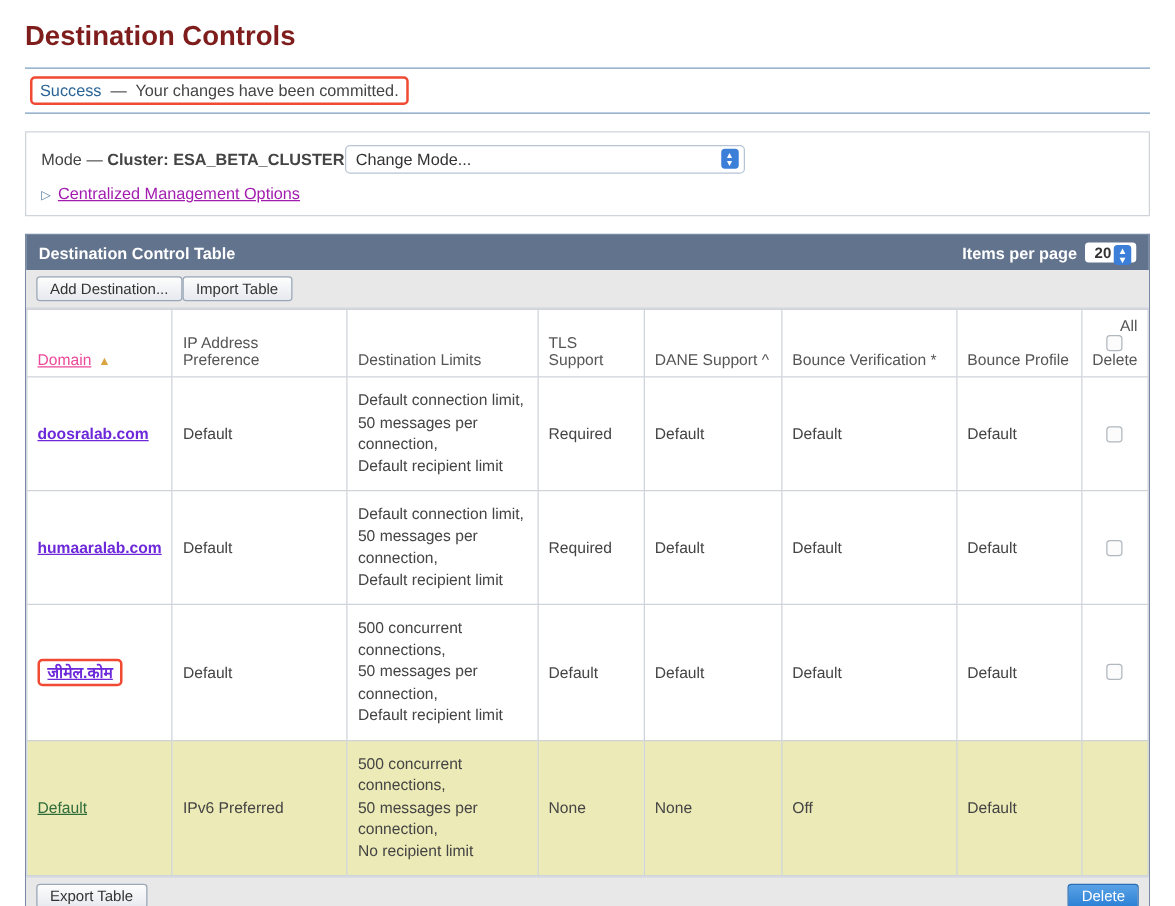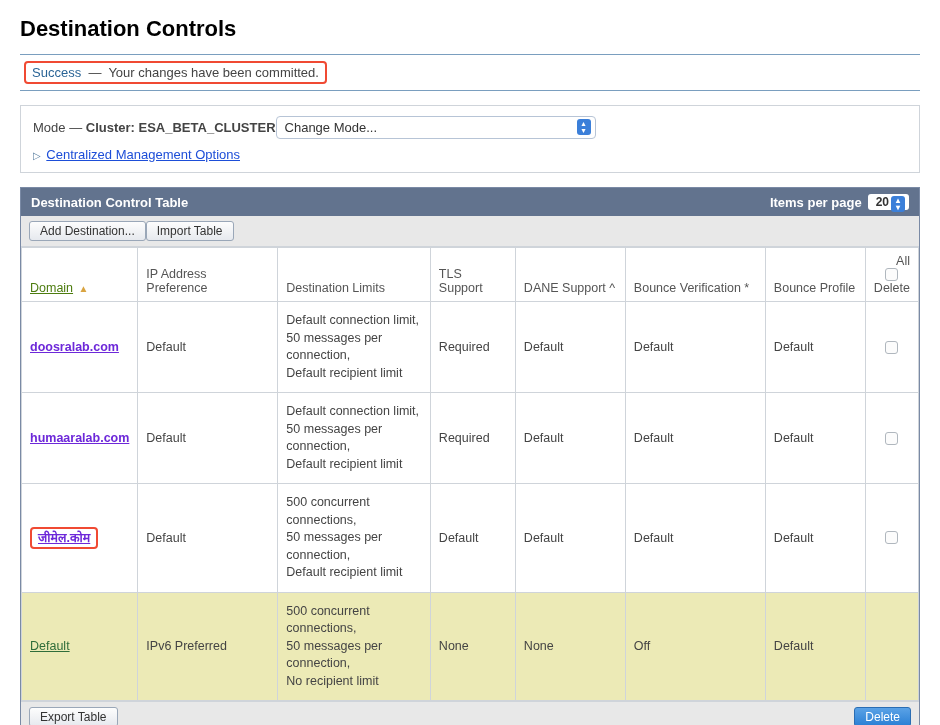--- a/index.html
+++ b/index.html
@@ -6,21 +6,21 @@
   body {
     margin: 0;
     padding: 16px 20px;
     font-family: "Helvetica Neue", Arial, sans-serif;
     font-size: 13px;
     color: #444;
     background: #fff;
   }
   h1.page-title {
     font-size: 22px;
-    color: #000000;
+    color: #7f1d1d;
     margin: 0 0 12px 0;
     font-weight: 700;
   }
   .success-bar {
     border-top: 1px solid #7a9ebf;
     border-bottom: 1px solid #7a9ebf;
     padding: 6px 4px;
     font-size: 13px;
     margin-bottom: 14px;
   }
@@ -64,21 +64,21 @@
     width: 14px; height: 16px;
     background: #3b7fd9;
     border-radius: 3px;
     display: flex;
     flex-direction: column;
     align-items: center;
     justify-content: center;
     color: #fff;
     font-size: 8px; line-height: 7px;
   }
-  .cmo-link { color: #1d4ed8; font-size: 13px; }
+  .cmo-link { color: #a21caf; font-size: 13px; }
   .tri { color: #5a7fa0; font-size: 10px; margin-right: 2px; display:inline-block; }
   
   .section { border: 1px solid #7a8aa5; margin-bottom: 14px; }
   .section-header {
     background: #62738e;
     color: #fff;
     padding: 6px 10px;
     font-weight: 700;
     display: flex;
     justify-content: space-between;
@@ -118,21 +118,21 @@
   }
   table.dct th {
     background: #fff;
     border: 1px solid #cfd4da;
     padding: 6px 8px;
     text-align: left;
     font-weight: 400;
     color: #555;
     vertical-align: bottom;
   }
-  table.dct th .hdr-link { color: #4d7c0f; }
+  table.dct th .hdr-link { color: #ec4899; }
   table.dct th.delete-col { text-align: right; }
   table.dct td {
     border: 1px solid #cfd4da;
     padding: 10px 8px;
     vertical-align: middle;
   }
   .domain-link { color: #6d28d9; font-weight: bold; }
   .default-row td { background: #eceab6 !important; }
   .default-row .domain-link { color: #2f6d3a; font-weight: 400;}
   .sort-tri { color: #d9a441; font-size: 10px; margin-left: 2px;}

